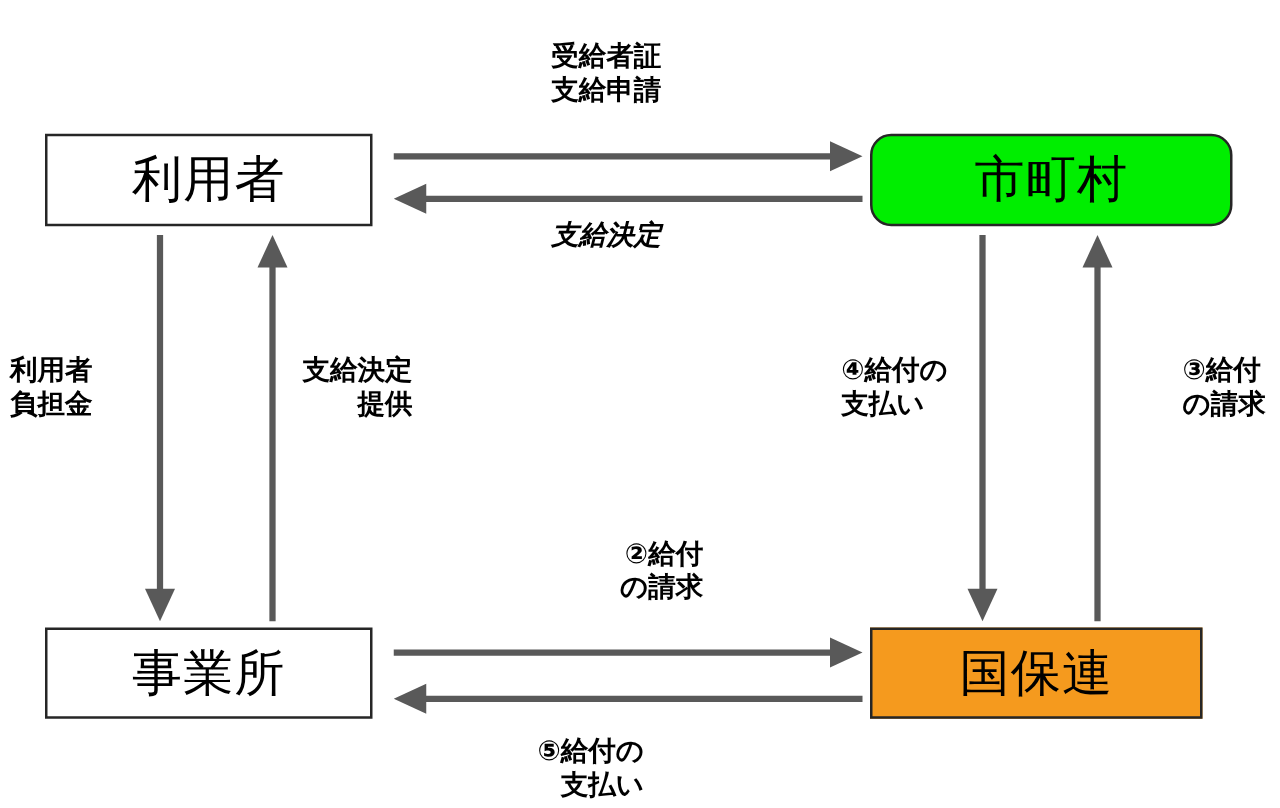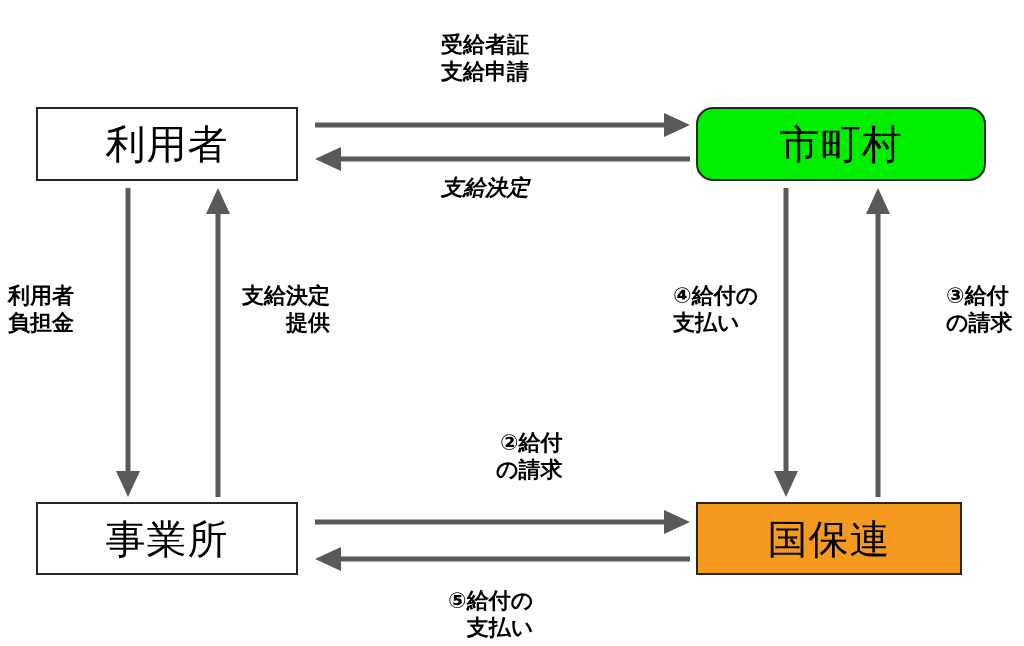--- a/index.html
+++ b/index.html
@@ -113,16 +113,16 @@
   <div class="edge-label left-align" style="left: 8px; top: 283px;">利用者
 負担金</div>
   <div class="edge-label" style="left: 242px; top: 283px;">支給決定
 提供</div>
   <div class="edge-label left-align" style="left: 661px; top: 283px; margin-left: 12px;">④給付の
 支払い</div>
   <div class="edge-label left-align" style="left: 946px; top: 283px;">③給付
 の請求</div>
   <div class="edge-label" style="left: 460px; top: 430px; margin-left: 36px;">②給付
 の請求</div>
-  <div class="edge-label" style="left: 448px; top: 588px;">⑤給付の
+  <div class="edge-label" style="left: 430px; top: 588px;">⑤給付の
 支払い</div>
 
 </div>
 
 </body></html>

